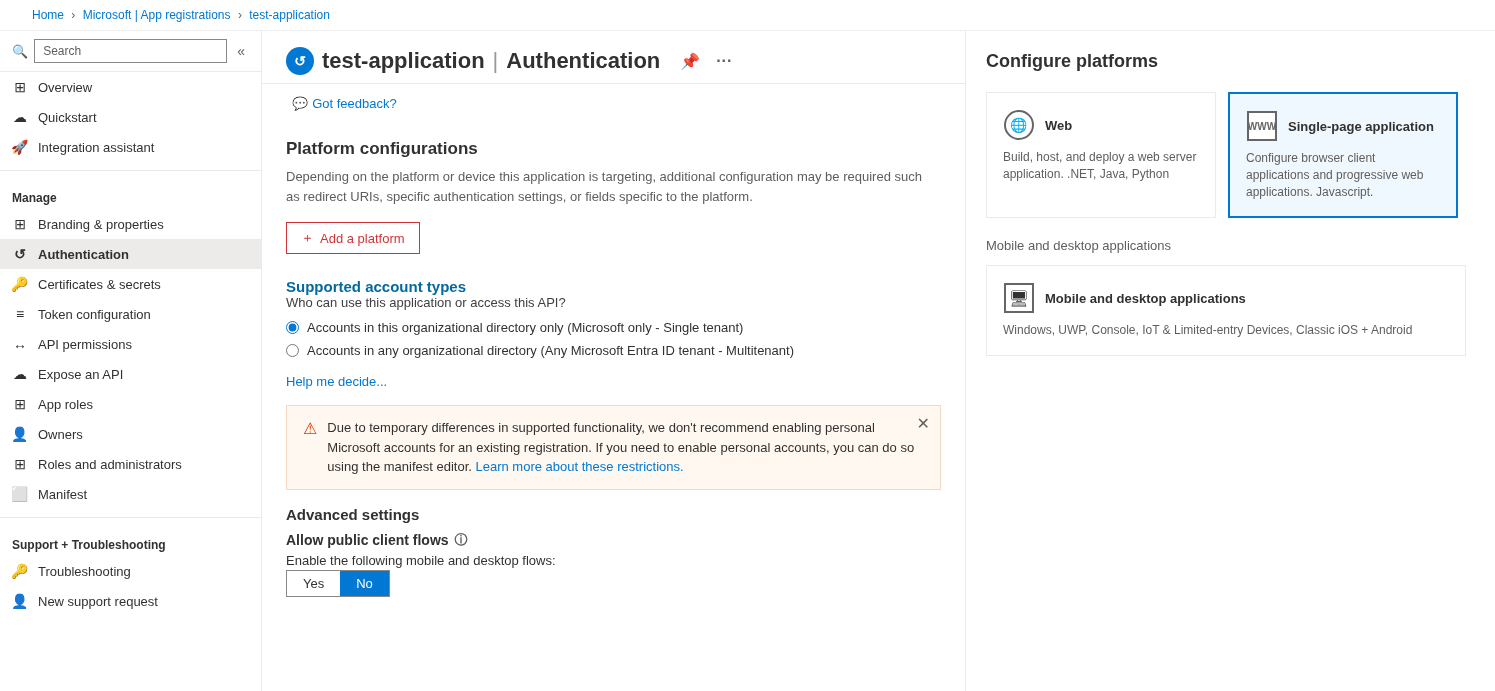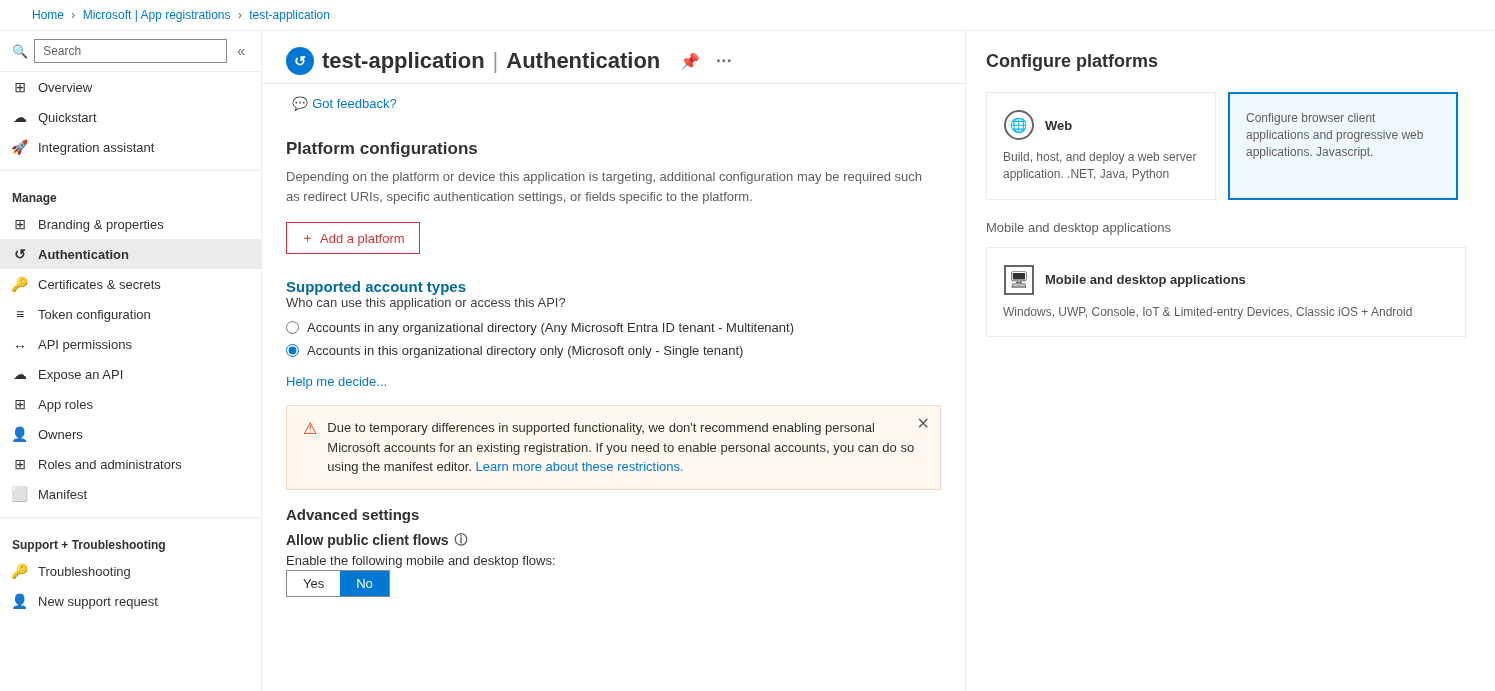--- a/index.html
+++ b/index.html
@@ -209,26 +209,26 @@
       <button class="add-platform-btn">
         <span>＋</span>
         <span>Add a platform</span>
       </button>
 
       <div class="subsection-title">Supported account types</div>
       <div class="subsection-question">Who can use this application or access this API?</div>
 
       <div class="radio-group">
         <label class="radio-item">
+          <input type="radio" name="accountType" checked="" style="">
+          <span>Accounts in this organizational directory only (Microsoft only - Single tenant)</span>
+        </label>
+        <label class="radio-item">
           <input type="radio" name="accountType" style="">
           <span>Accounts in any organizational directory (Any Microsoft Entra ID tenant - Multitenant)</span>
-        </label>
-        <label class="radio-item">
-          <input type="radio" name="accountType" checked="" style="">
-          <span>Accounts in this organizational directory only (Microsoft only - Single tenant)</span>
         </label>
       </div>
 
       <a href="#" class="help-link">Help me decide...</a>
 
       <div class="warning-banner">
         <span class="warning-icon">⚠</span>
         <div class="warning-text">
           <span>Due to temporary differences in supported functionality, we don't recommend enabling personal Microsoft accounts for an existing registration. If you need to enable personal accounts, you can do so using the manifest editor.</span>
           <a href="#">Learn more about these restrictions.</a>
@@ -258,20 +258,26 @@
         <div class="platform-card-header">
           <div class="platform-card-icon">
             <div class="web-icon">🌐</div>
           </div>
           <div class="platform-card-name">Web</div>
         </div>
         <div class="platform-card-desc">Build, host, and deploy a web server application. .NET, Java, Python</div>
       </div>
 
       <div class="platform-card selected">
+        <div class="platform-card-header">
+          <div class="platform-card-icon">
+            <div class="spa-icon">WWW</div>
+          </div>
+          <div class="platform-card-name">Single-page application</div>
+        </div>
         <div class="platform-card-desc">Configure browser client applications and progressive web applications. Javascript.</div>
       </div>
     </div>
 
     <div class="panel-section-label">Mobile and desktop applications</div>
 
     <div class="platform-card" style="width:100%;max-width:480px;">
       <div class="platform-card-header">
         <div class="platform-card-icon">
           <div class="desktop-icon">🖥</div>

